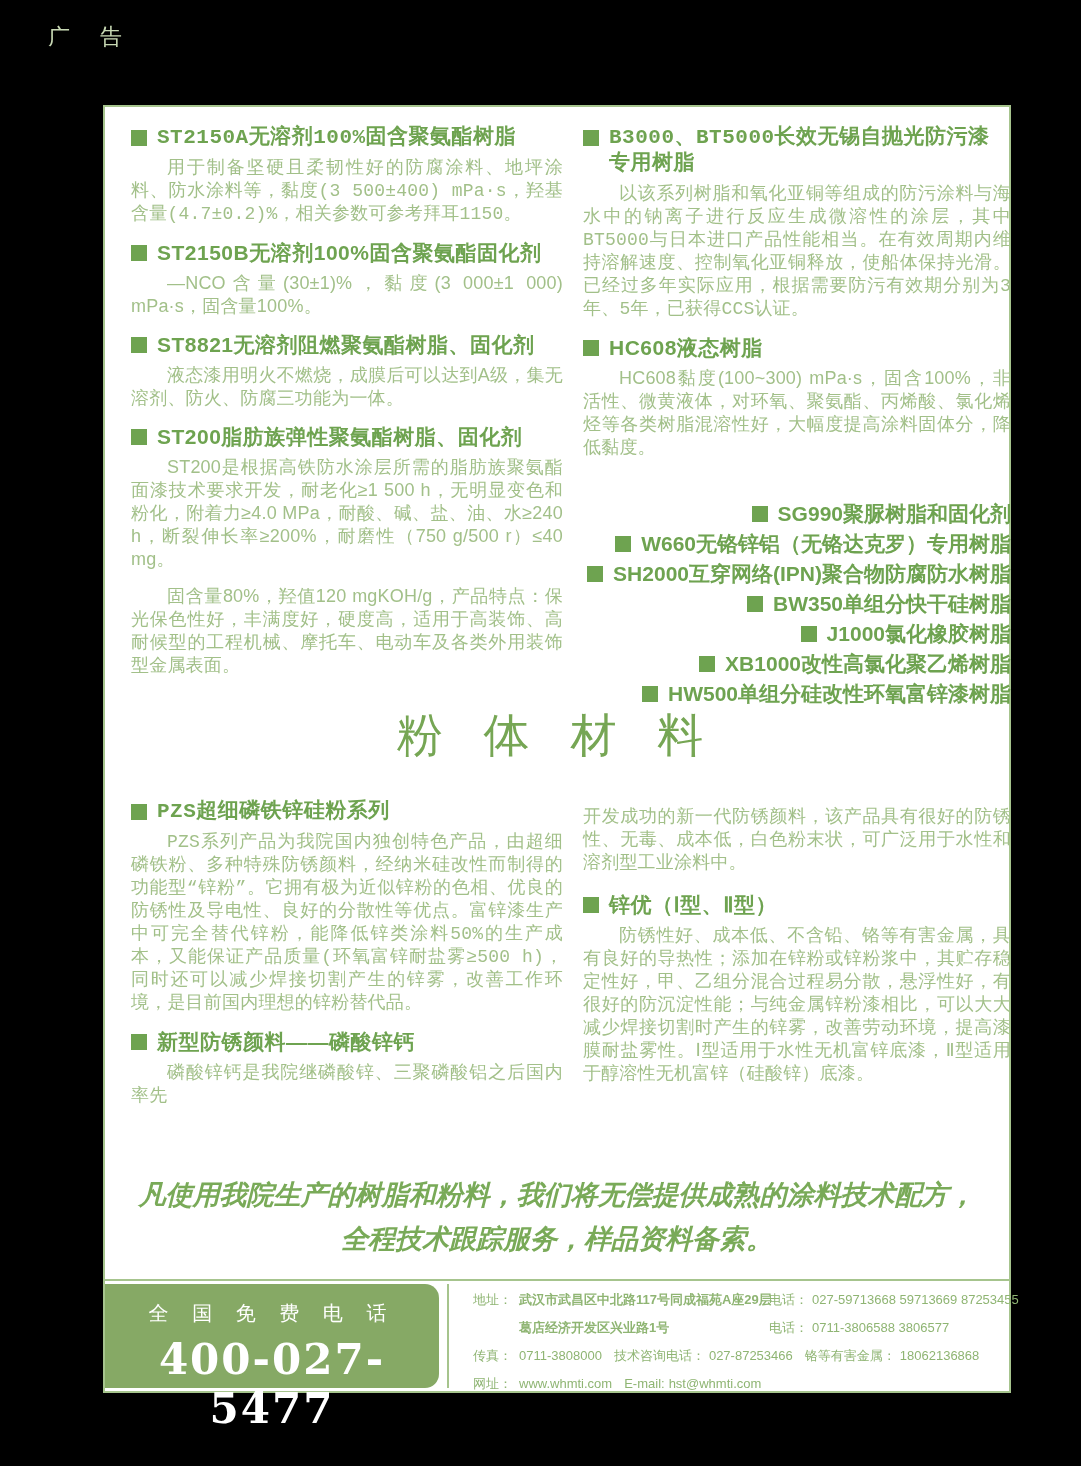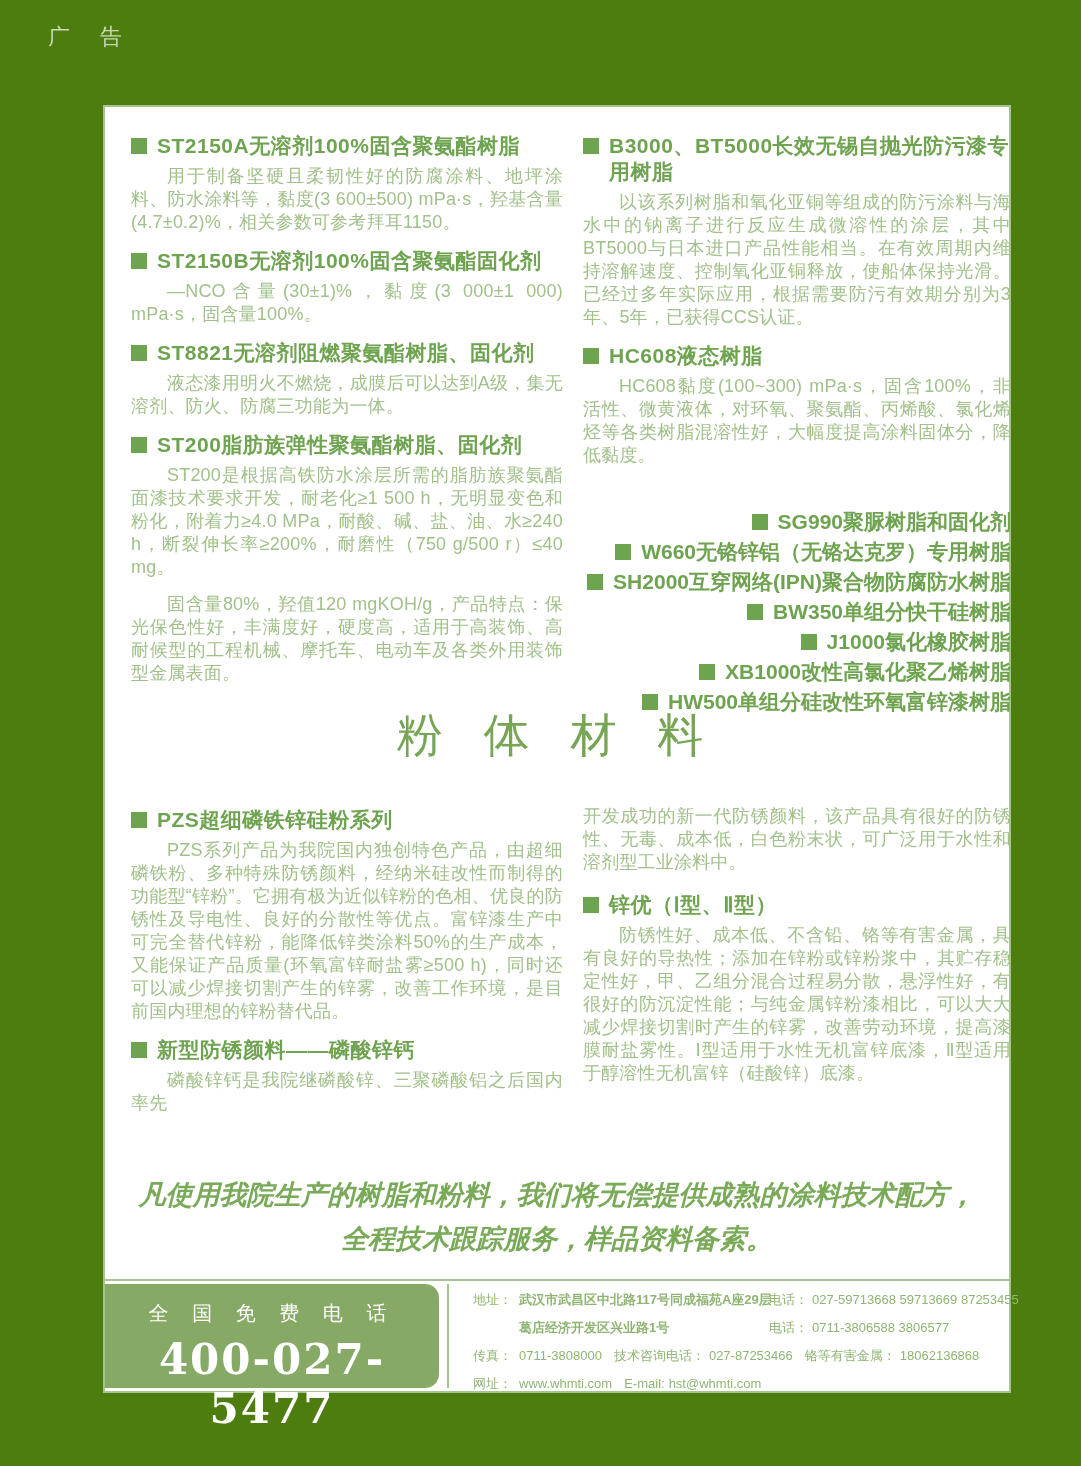--- a/index.html
+++ b/index.html
@@ -10,21 +10,21 @@
     --green-contact:#8fb573;
     --green-ad:#c7d8b3;
     --green-title:#76a654;
     --green-promise:#79aa58;
   }
   *{margin:0;padding:0;box-sizing:border-box;}
   html,body{background:#ffffff;}
   .page{
     position:relative;
     width:1081px;height:1466px;
-    background:#4d7c0f;
+    background:#000000;
     font-family:"Liberation Sans", sans-serif;
     overflow:hidden;
   }
   .ad-label{
     position:absolute;left:48px;top:22px;
     font-size:22px;letter-spacing:12px;
     color:var(--green-ad);
   }
   .frame{
     position:absolute;left:103px;top:105px;
@@ -32,21 +32,21 @@
     border:2px solid var(--green-border);
     background:#ffffff;
   }
   .col{position:absolute;width:432px;}
   .col-left{left:26px;}
   .col-right{left:478px;width:428px;}
   .resin{top:18px;}
   .powder-col{top:692px;}
 
   .sec{margin-top:14px;}
-  .sec:first-child{margin-top:8px;}
+  .sec:first-child{margin-top:0;font-family:Liberation Mono, monospace;}
   .sec-h{
     display:flex;align-items:flex-start;
     color:var(--green-h);
     font-size:21px;font-weight:bold;
     line-height:26px;letter-spacing:0.5px;
   }
   .bullet{
     flex:0 0 auto;
     width:16px;height:16px;margin:5px 10px 0 0;
     background:var(--green-h);
@@ -128,21 +128,21 @@
   <div class="ad-label">广 告</div>
 
   <div class="frame">
 
     <div class="col col-left resin">
       <div class="sec">
         <div class="sec-h">
           <span class="bullet"></span>
           <span>ST2150A无溶剂100%固含聚氨酯树脂</span>
         </div>
-        <p class="body">用于制备坚硬且柔韧性好的防腐涂料、地坪涂料、防水涂料等，黏度(3 600±500) mPa·s，羟基含量(4.7±0.2)%，相关参数可参考拜耳1150。</p>
+        <p class="body">用于制备坚硬且柔韧性好的防腐涂料、地坪涂料、防水涂料等，黏度(3 500±400) mPa·s，羟基含量(4.7±0.2)%，相关参数可参考拜耳1150。</p>
       </div>
       <div class="sec">
         <div class="sec-h">
           <span class="bullet"></span>
           <span>ST2150B无溶剂100%固含聚氨酯固化剂</span>
         </div>
         <p class="body">—NCO含量(30±1)%，黏度(3 000±1 000) mPa·s，固含量100%。</p>
       </div>
       <div class="sec">
         <div class="sec-h">

